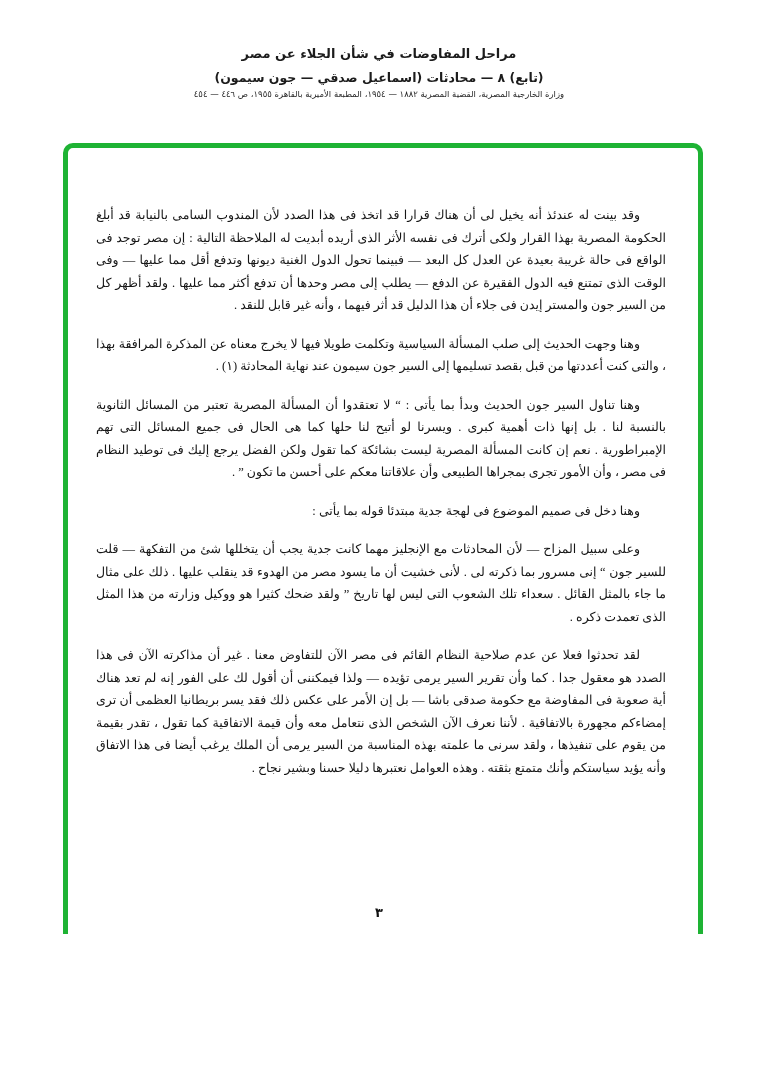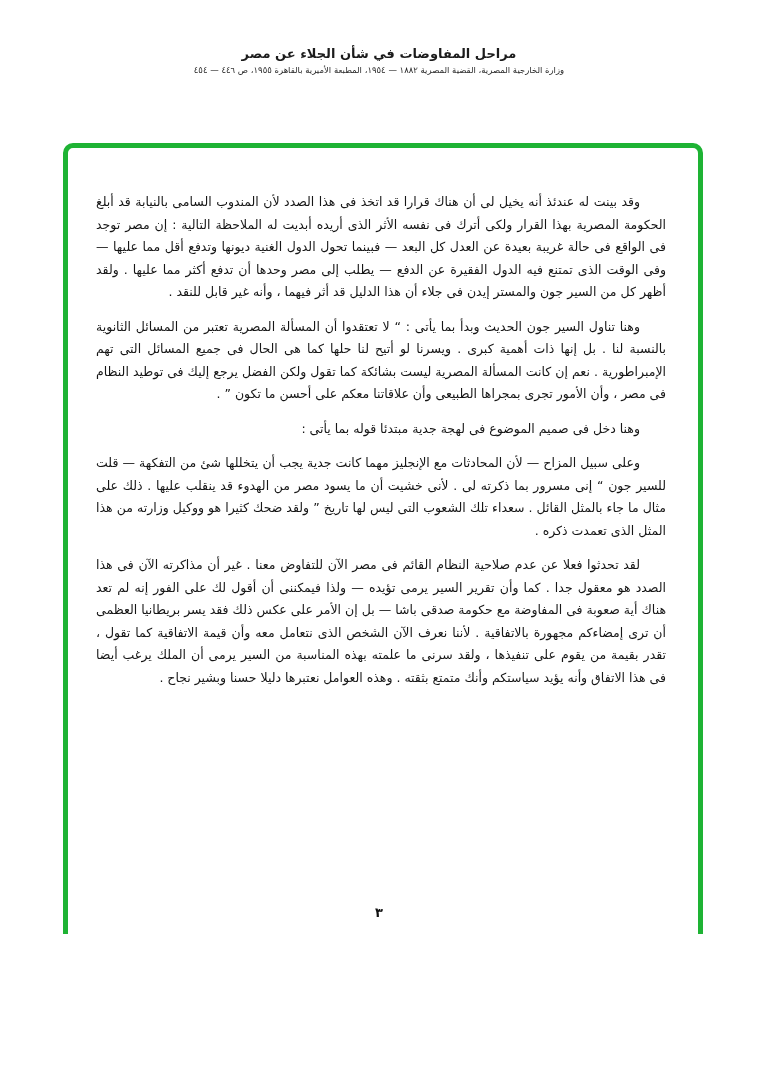--- a/index.html
+++ b/index.html
@@ -34,21 +34,21 @@
     padding:40px 32px 18px 28px;
     background:#ffffff;
   }
   .content {
     direction:rtl;
     text-align:justify;
     font-size:12.5px;
     line-height:1.8;
     color:#161616;
   }
-  .content p { margin:3px 0 12px 0; text-indent:26px; }
+  .content p { margin:16px 0 12px 0; text-indent:26px;font-family:Liberation Serif, serif; }
 
   .footnote {
     margin-top:auto;
     direction:rtl;
     font-size:9.5px;
     line-height:1.8;
     color:#202020;
     text-align:justify;
     padding-top:10px;
   }
@@ -62,26 +62,28 @@
     color:#111111;
   }
 </style>
 </head>
 <body>
 
 <div class="page">
 
   <div class="header">
     <div class="title">مراحل المفاوضات في شأن الجلاء عن مصر</div>
+    <div class="subtitle">(تابع) ٨ — محادثات (اسماعيل صدقي — جون سيمون)</div>
     <div class="source">وزارة الخارجية المصرية، القضية المصرية ١٨٨٢ — ١٩٥٤، المطبعة الأميرية بالقاهرة ١٩٥٥، ص ٤٤٦ — ٤٥٤</div>
   </div>
 
   <div class="frame" style="border-color: rgb(30, 179, 52);">
     <div class="content">
       <p>وقد بينت له عندئذ أنه يخيل لى أن هناك قرارا قد اتخذ فى هذا الصدد لأن المندوب السامى بالنيابة قد أبلغ الحكومة المصرية بهذا القرار ولكى أترك فى نفسه الأثر الذى أريده أبديت له الملاحظة التالية : إن مصر توجد فى الواقع فى حالة غريبة بعيدة عن العدل كل البعد — فبينما تحول الدول الغنية ديونها وتدفع أقل مما عليها — وفى الوقت الذى تمتنع فيه الدول الفقيرة عن الدفع — يطلب إلى مصر وحدها أن تدفع أكثر مما عليها . ولقد أظهر كل من السير جون والمستر إيدن فى جلاء أن هذا الدليل قد أثر فيهما ، وأنه غير قابل للنقد .</p>
+      <p>وهنا وجهت الحديث إلى صلب المسألة السياسية وتكلمت طويلا فيها لا يخرج معناه عن المذكرة المرافقة بهذا ، والتى كنت أعددتها من قبل بقصد تسليمها إلى السير جون سيمون عند نهاية المحادثة (١) .</p>
       <p>وهنا تناول السير جون الحديث وبدأ بما يأتى : “ لا تعتقدوا أن المسألة المصرية تعتبر من المسائل الثانوية بالنسبة لنا . بل إنها ذات أهمية كبرى . ويسرنا لو أتيح لنا حلها كما هى الحال فى جميع المسائل التى تهم الإمبراطورية . نعم إن كانت المسألة المصرية ليست بشائكة كما تقول ولكن الفضل يرجع إليك فى توطيد النظام فى مصر ، وأن الأمور تجرى بمجراها الطبيعى وأن علاقاتنا معكم على أحسن ما تكون ” .</p>
       <p>وهنا دخل فى صميم الموضوع فى لهجة جدية مبتدئا قوله بما يأتى :</p>
       <p>وعلى سبيل المزاح — لأن المحادثات مع الإنجليز مهما كانت جدية يجب أن يتخللها شئ من التفكهة — قلت للسير جون “ إنى مسرور بما ذكرته لى . لأنى خشيت أن ما يسود مصر من الهدوء قد ينقلب عليها . ذلك على مثال ما جاء بالمثل القائل . سعداء تلك الشعوب التى ليس لها تاريخ ” ولقد ضحك كثيرا هو ووكيل وزارته من هذا المثل الذى تعمدت ذكره .</p>
       <p>لقد تحدثوا فعلا عن عدم صلاحية النظام القائم فى مصر الآن للتفاوض معنا . غير أن مذاكرته الآن فى هذا الصدد هو معقول جدا . كما وأن تقرير السير يرمى تؤيده — ولذا فيمكننى أن أقول لك على الفور إنه لم تعد هناك أية صعوبة فى المفاوضة مع حكومة صدقى باشا — بل إن الأمر على عكس ذلك فقد يسر بريطانيا العظمى أن ترى إمضاءكم مجهورة بالاتفاقية . لأننا نعرف الآن الشخص الذى نتعامل معه وأن قيمة الاتفاقية كما تقول ، تقدر بقيمة من يقوم على تنفيذها ، ولقد سرنى ما علمته بهذه المناسبة من السير يرمى أن الملك يرغب أيضا فى هذا الاتفاق وأنه يؤيد سياستكم وأنك متمتع بثقته . وهذه العوامل نعتبرها دليلا حسنا وبشير نجاح .</p>
     </div>
   </div>
 
   <div class="page-number">٣</div>
 
 </div>

